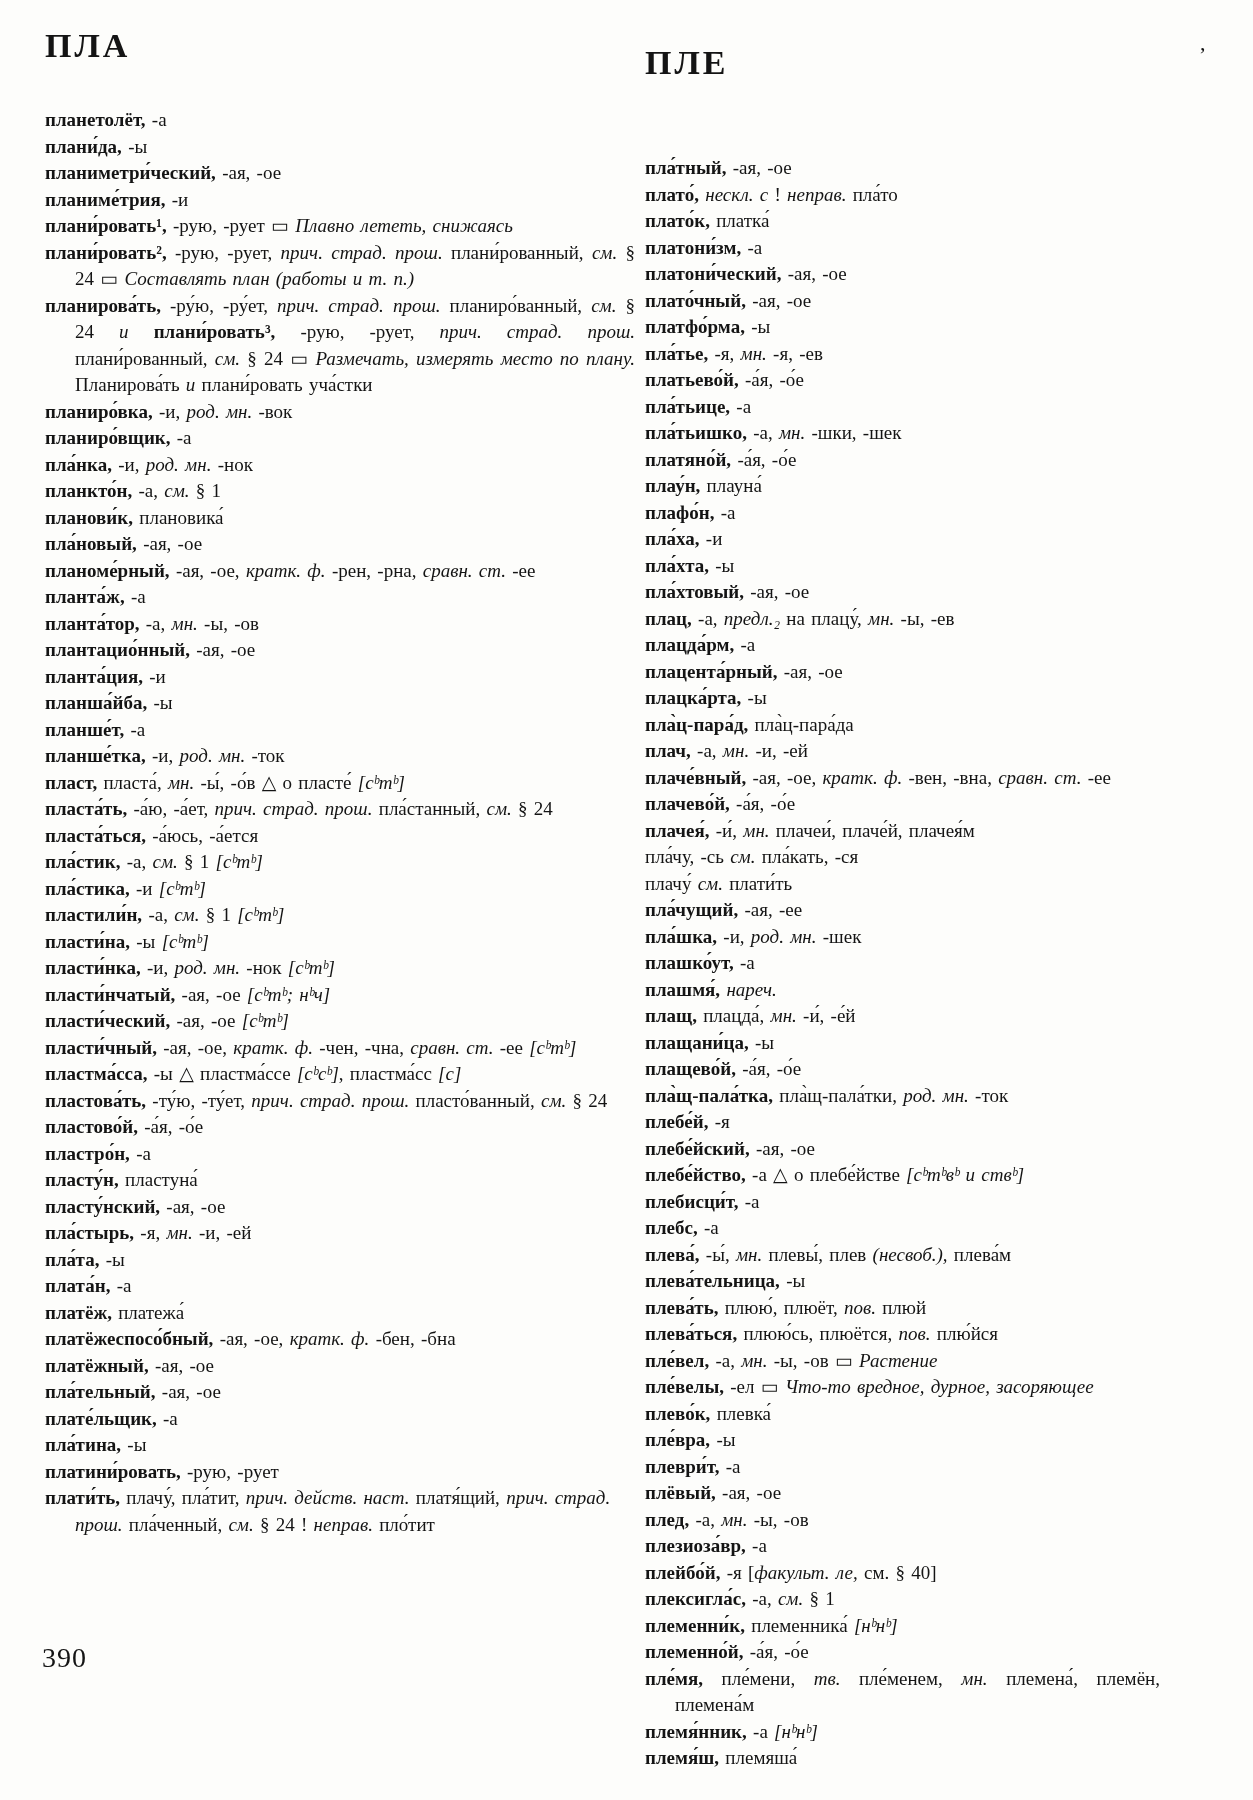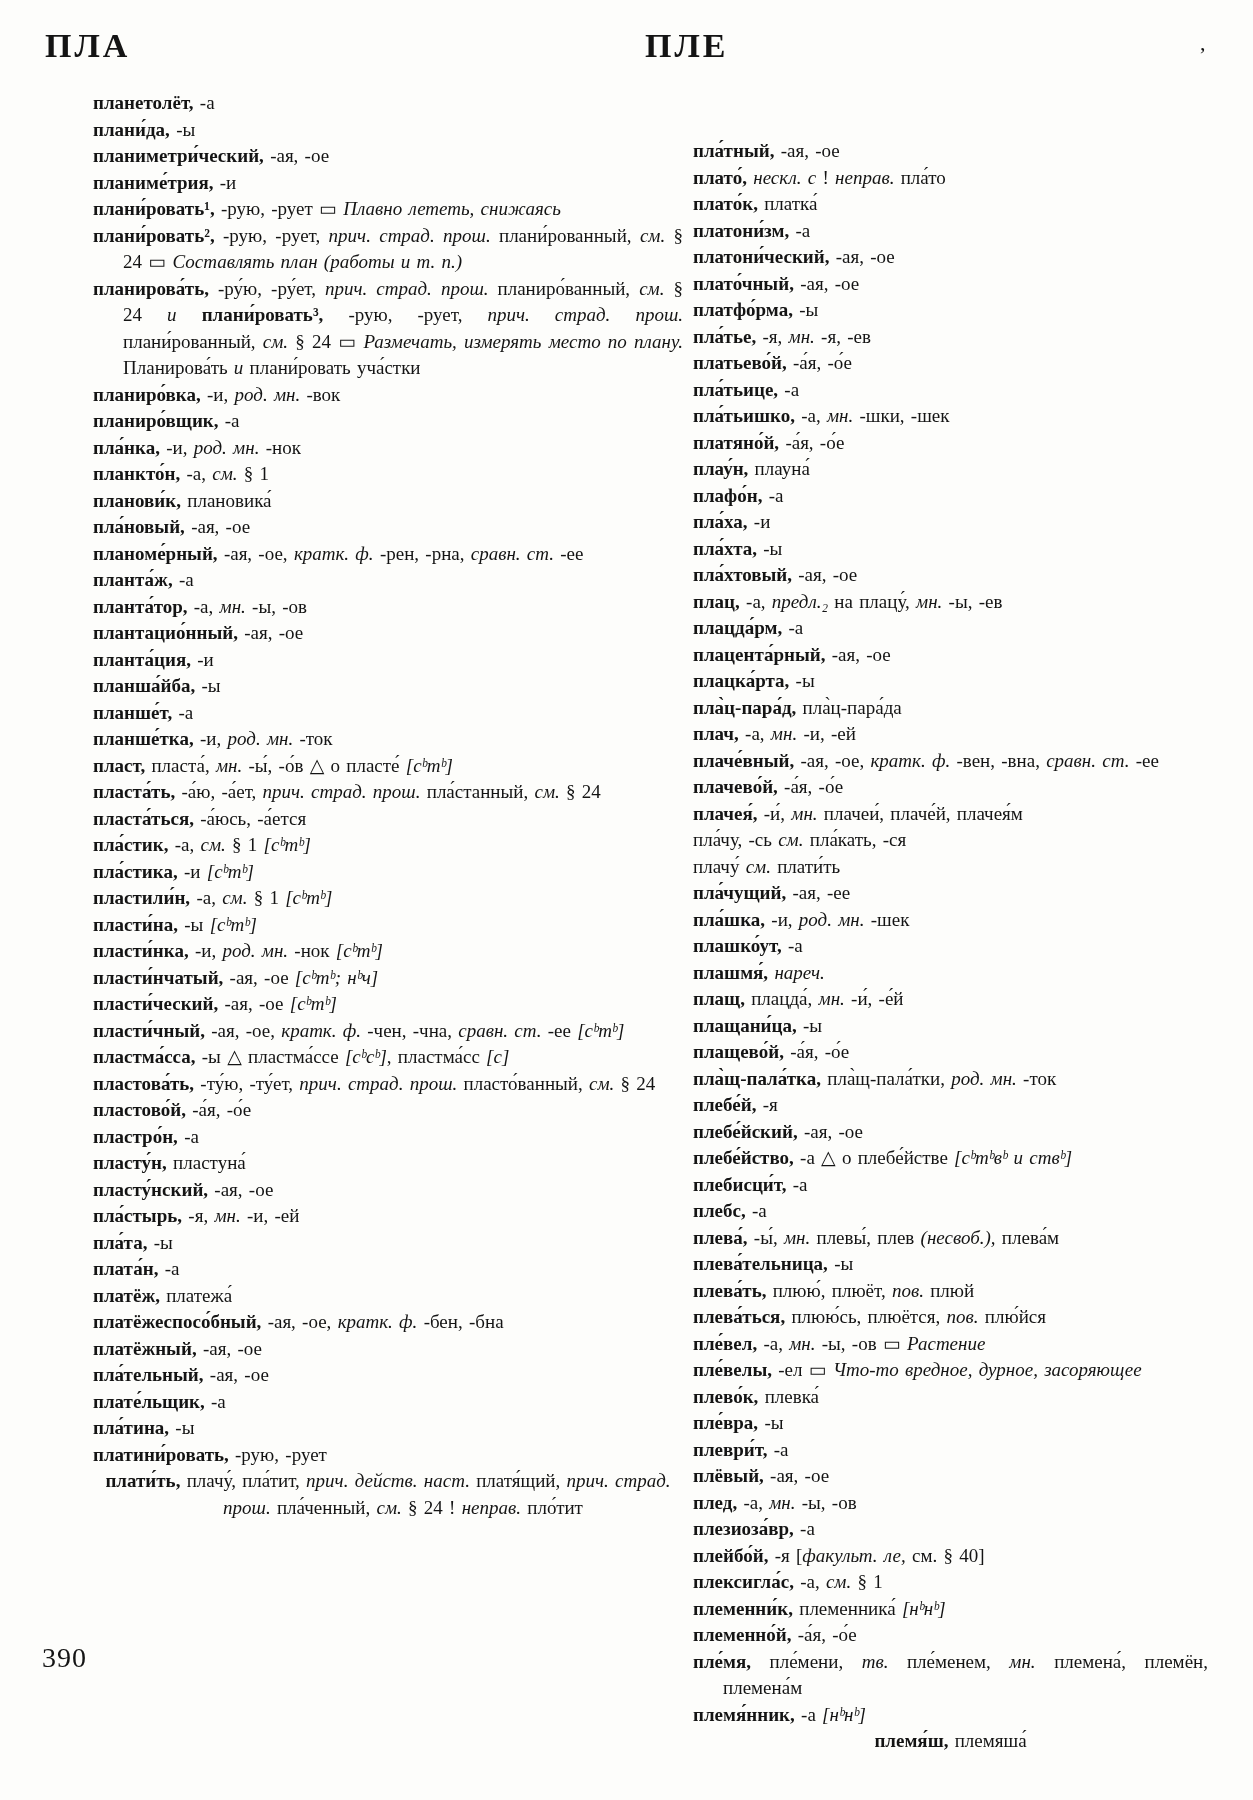--- a/index.html
+++ b/index.html
@@ -13,44 +13,44 @@
   }
   .page{
     position:absolute;inset:0;
     padding:26px 0 8px 45px;
     box-sizing:border-box;
   }
   .header-row{
     display:flex;
   }
   .hcell-left{width:590px;margin-right:10px;}
-  .hcell-right{width:515px;}
+  .hcell-right{width:515px;margin-top:17px;}
   .section-header{
     font-weight:bold;
     font-size:34px;
     letter-spacing:3px;
     line-height:40px;
   }
   .cols{
     display:flex;
     margin-top:24px;
   }
   .col{box-sizing:border-box;}
-  .col-left{width:590px;margin-right:10px;margin-left:48px;}
+  .col-left{width:590px;margin-right:10px;}
   .col-right{width:515px;margin-top:48px;}
   .entry{
     margin:0;
     font-size:19px;
     line-height:26.5px;
     padding-left:30px;
     text-indent:-30px;
     text-align:justify;
     word-spacing:1.5px;
   }
-  .entry:last-child{text-align:center;}
+  .entry:last-child{text-align:left;}
   .b{font-weight:bold;}
   .i{font-style:italic;}
   .page-number{
     position:absolute;
     left:42px;top:1642px;
     font-size:28px;
     letter-spacing:1px;
   }
   .scan-artifact{
     position:absolute;

